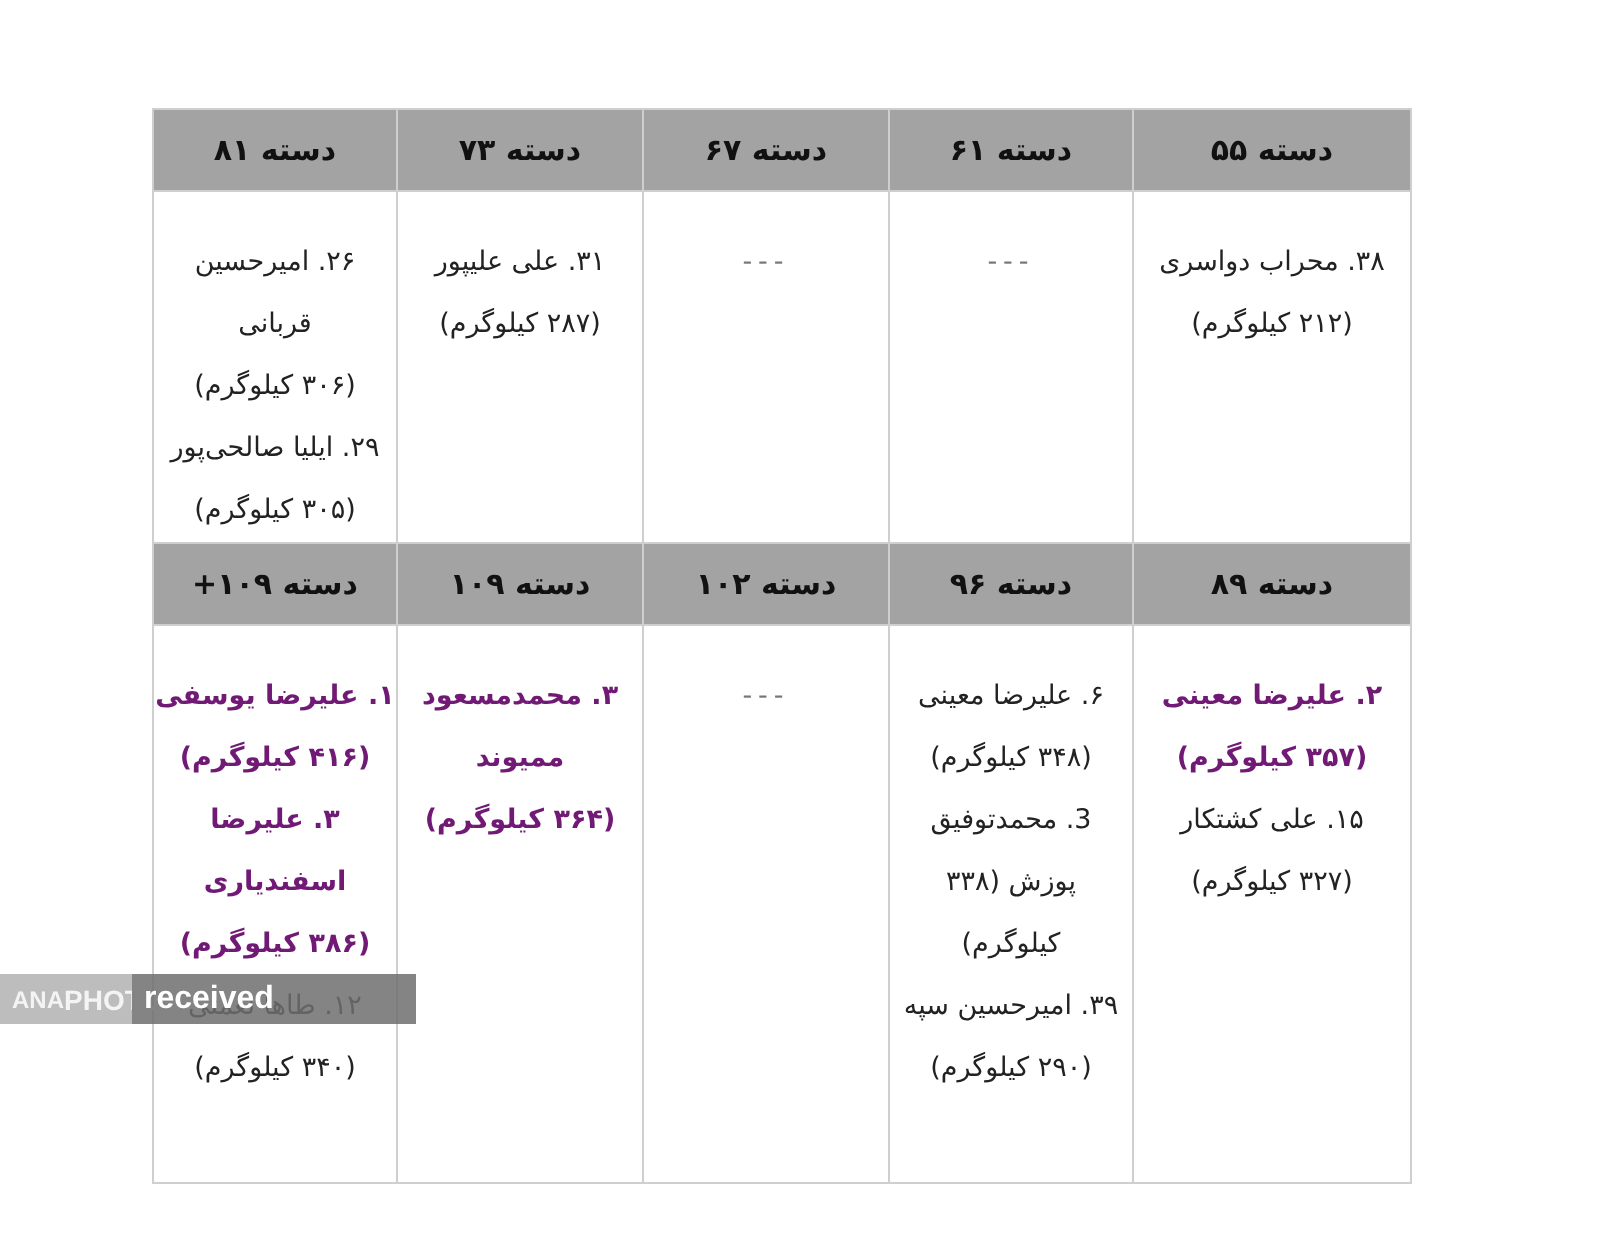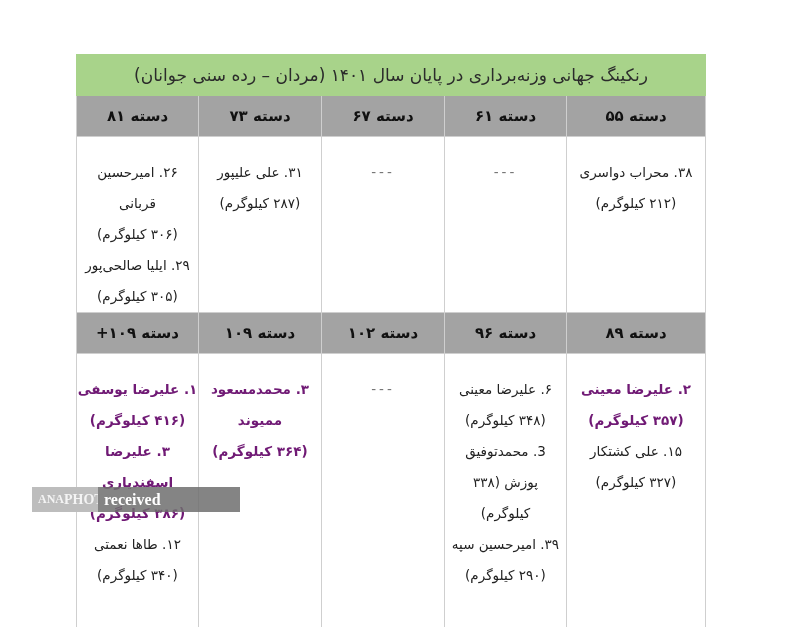--- a/index.html
+++ b/index.html
@@ -55,23 +55,22 @@
   .data-row.row2 td { height: 258px; }
   .entry { display: block; }
   .entry.medal { color: #701a75; font-weight: bold; }
   .dash { color: #777; letter-spacing: 3px; }
   .watermark {
     position: absolute;
     left: 0;
     top: 487px;
     height: 25px;
     display: flex;
-    font-family: Liberation Serif, serif;
+    font-family: Liberation Sans, sans-serif;
     direction: ltr;
-    padding-left: 32px;
   }
   .wm-brand {
     background: #bdbdbd;
     color: #f4f4f4;
     padding: 0 6px;
     display: flex;
     align-items: center;
     font-size: 12px;
     font-weight: bold;
     width: 54px;
@@ -98,23 +97,20 @@
 
 <table class="ranking-table">
   <colgroup>
     <col class="c5">
       <col class="c4">
       <col class="c3">
       <col class="c2">
       <col class="c1">
   </colgroup>
   <tbody>
-      <tr class="title-row">
-    <td colspan="5">رنکینگ جهانی وزنه‌برداری در پایان سال ۱۴۰۱ (مردان – رده سنی جوانان)</td>
-  </tr>
 
   <tr class="head-row">
     <th>دسته ۵۵</th>
     <th>دسته ۶۱</th>
     <th>دسته ۶۷</th>
     <th>دسته ۷۳</th>
     <th>دسته ۸۱</th>
   </tr>
 
   <tr class="data-row row1">

